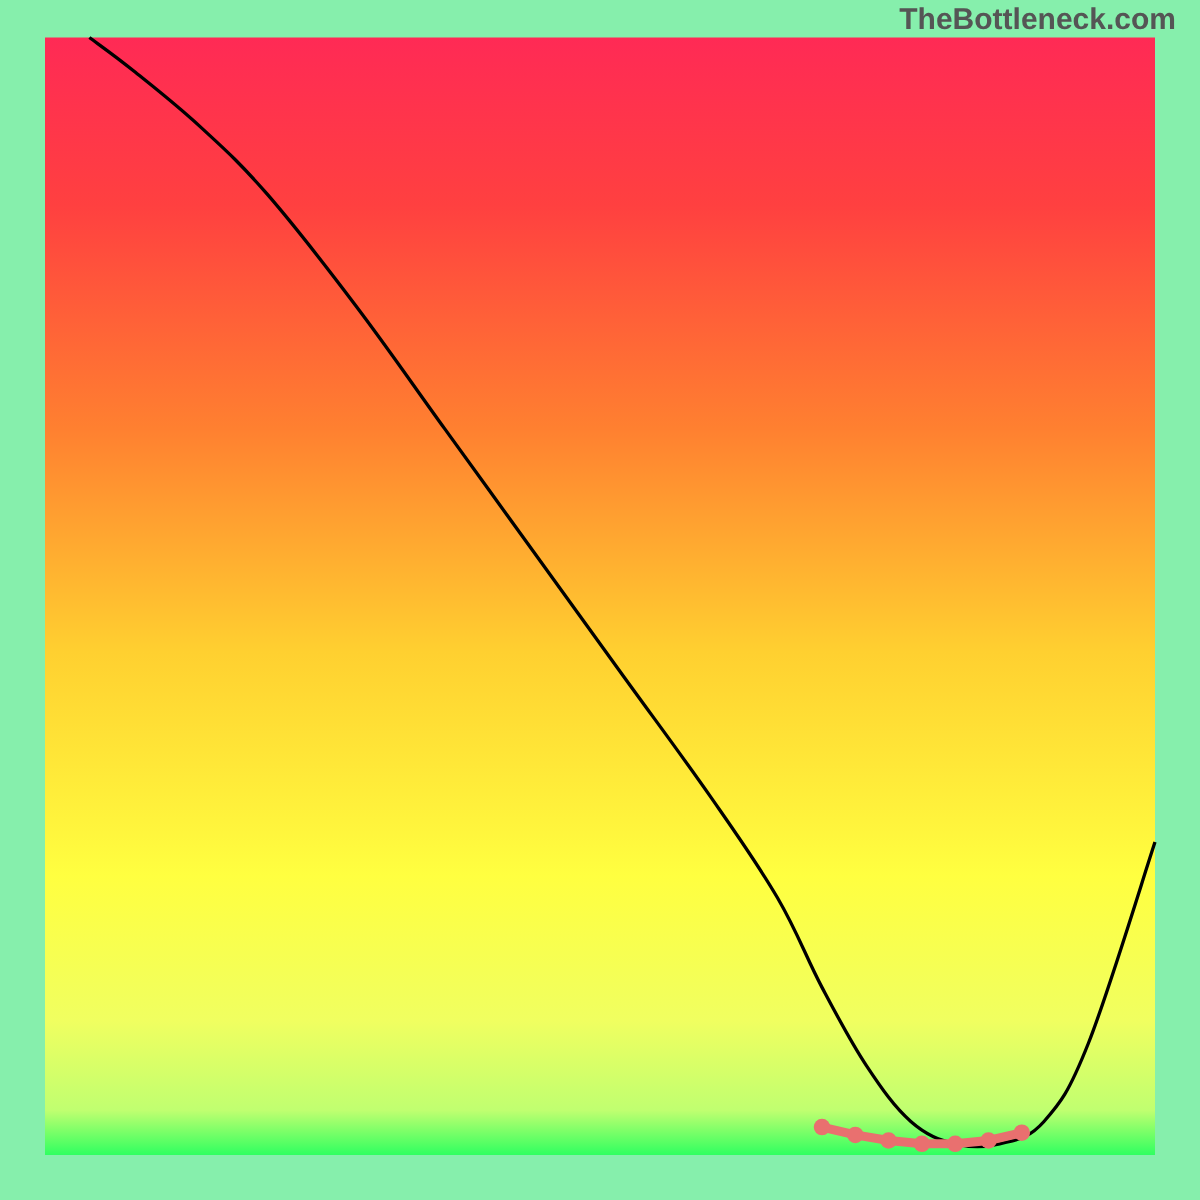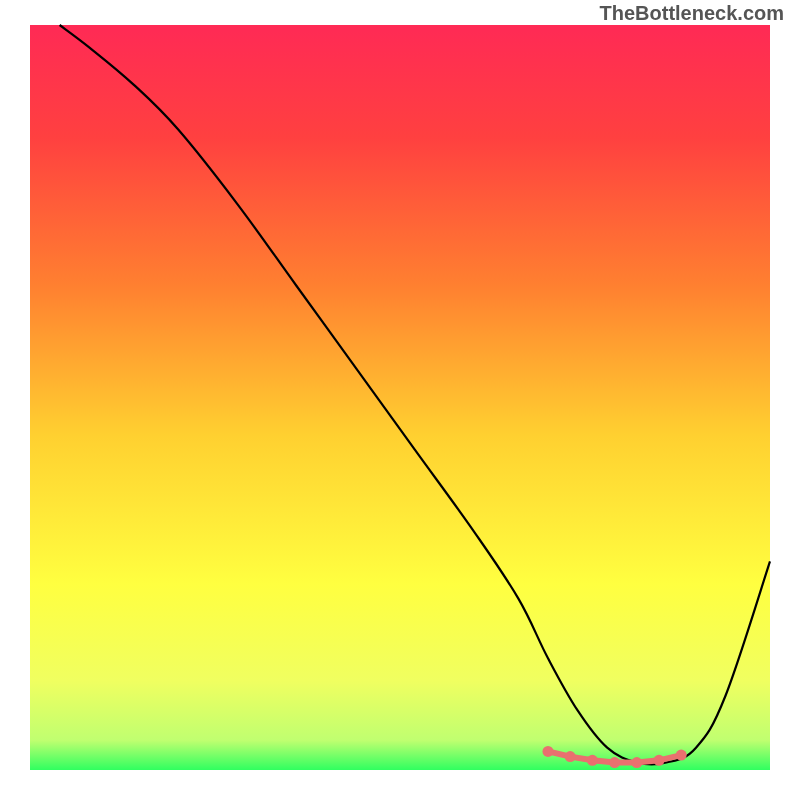--- a/index.html
+++ b/index.html
@@ -6,21 +6,21 @@
     margin: 0;
     padding: 0;
     background: #000;
     width: 800px;
     height: 800px;
     overflow: hidden;
   }
   .container {
     width: 800px;
     height: 800px;
-    background: #ffffff;
+    background: #86efac;
     position: relative;
   }
   .watermark {
     position: absolute;
     top: 2px;
     right: 16px;
     font-family: Arial, sans-serif;
     font-size: 20px;
     font-weight: bold;
     color: #555;

